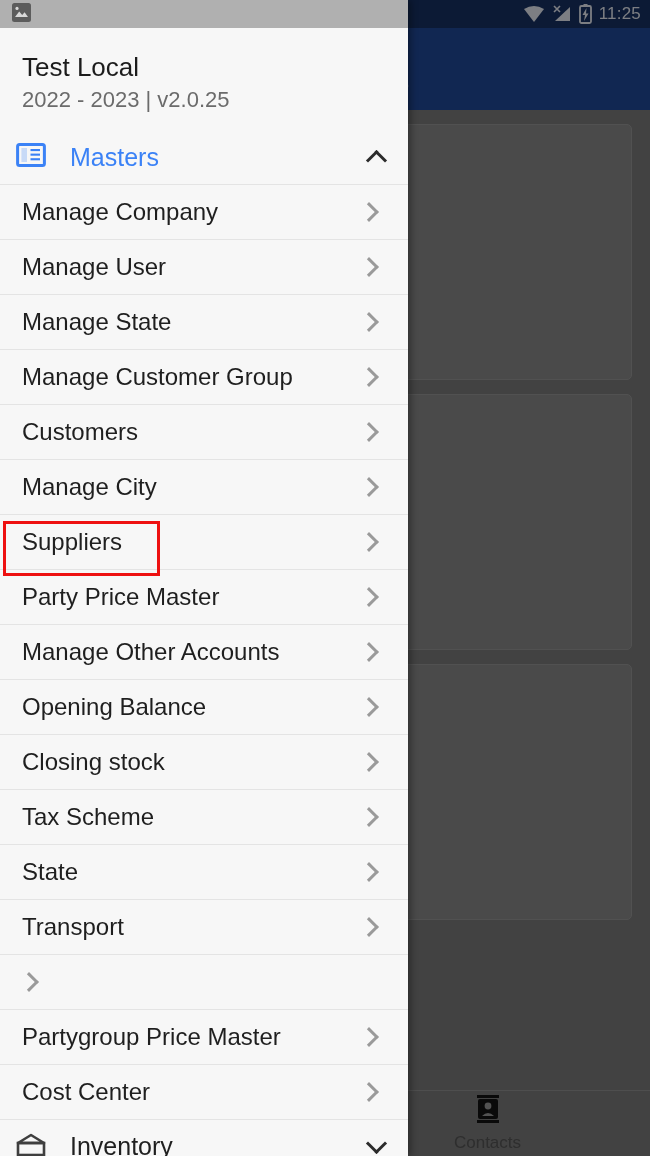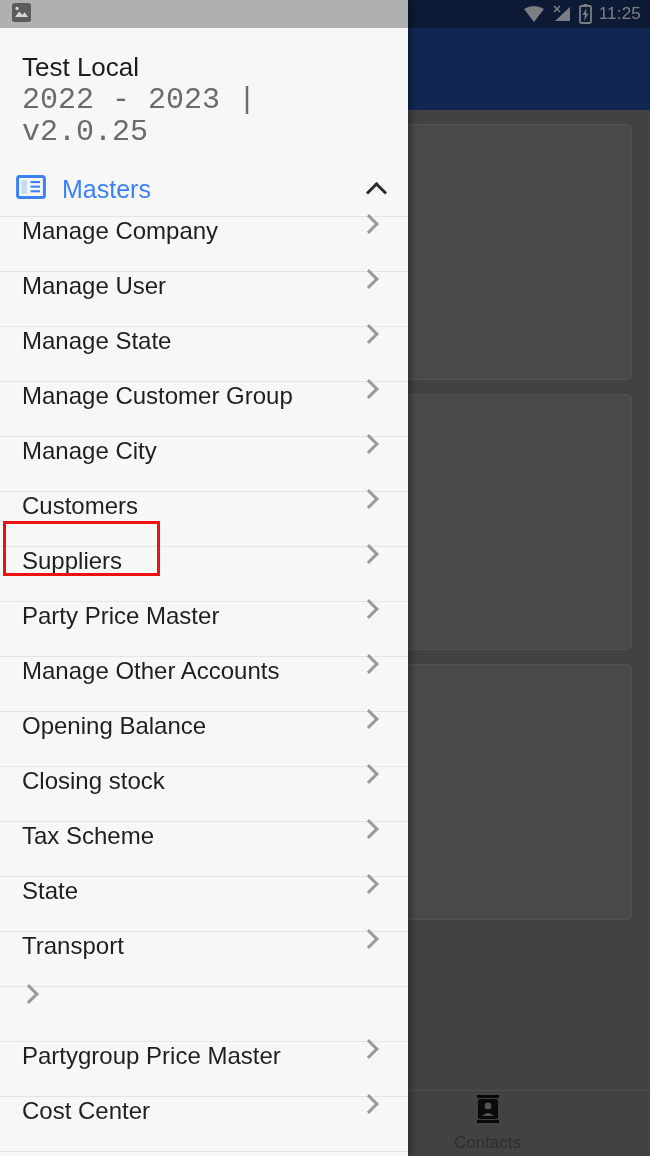--- a/index.html
+++ b/index.html
@@ -62,31 +62,31 @@
 
   
   #drawer {
     position: absolute; top: 0; left: 0; width: 408px; height: 1156px;
     background: #f7f7f7; overflow: hidden;
     box-shadow: 3px 0 7px rgba(0,0,0,0.35);
   }
   .drawer-status { height: 28px; background: #b0b0b0; display: flex; align-items: center; padding-left: 12px; }
   .drawer-header { padding: 22px 22px 14px 22px; background: #f7f7f7; }
   .dh-title { font-size: 26px; color: #1c1c1c; line-height: 34px; }
-  .dh-sub { font-size: 30px; color: #6b6b6b; line-height: 32px; font-family: Liberation Mono, monospace; }
+  .dh-sub { font-size: 22px; color: #6b6b6b; line-height: 32px; }
 
   .group-row {
-    display: flex; align-items: center; height: 54px; padding: 0 18px 0 16px; gap: 16px;
+    display: flex; align-items: center; height: 54px; padding: 0 18px 0 16px; gap: 24px;
     background: #f7f7f7;
   }
   .group-label { flex: 1; font-size: 25px; color: #3b82f6; }
   .group-label.dark { color: #1f1f1f; }
 
   .menu-item {
-    position: relative; display: flex; height: 55px;
+    position: relative; display: flex; align-items: center; height: 55px;
     padding: 0 26px 0 22px; background: #f7f7f7;
     border-top: 1px solid #e4e4e4;
   }
   .menu-item .mlabel { flex: 1; font-size: 24px; color: #1f1f1f; }
   .chev-r { width: 14px; height: 14px; border-right: 3px solid #9a9a9a; border-top: 3px solid #9a9a9a;
     transform: rotate(45deg); margin-right: 6px; }
   .chev-up { width: 15px; height: 15px; border-right: 3px solid #2b2b2b; border-top: 3px solid #2b2b2b;
     transform: rotate(-45deg); margin-top: 6px; margin-right: 6px; }
   .chev-dn { width: 15px; height: 15px; border-right: 3px solid #2b2b2b; border-top: 3px solid #2b2b2b;
     transform: rotate(135deg); margin-bottom: 6px; margin-right: 6px; }
@@ -273,25 +273,25 @@
       </div>
       <div class="menu-item">
         <span class="mlabel">Manage State</span>
         <span class="chev-r"></span>
       </div>
       <div class="menu-item">
         <span class="mlabel">Manage Customer Group</span>
         <span class="chev-r"></span>
       </div>
       <div class="menu-item">
+        <span class="mlabel">Customers</span>
+        <span class="chev-r"></span>
+      </div>
+      <div class="menu-item">
         <span class="mlabel">Manage City</span>
-        <span class="chev-r"></span>
-      </div>
-      <div class="menu-item">
-        <span class="mlabel">Customers</span>
         <span class="chev-r"></span>
       </div>
       <div class="menu-item">
         <span class="mlabel">Suppliers</span>
         <span class="chev-r"></span>
       </div>
       <div class="menu-item">
         <span class="mlabel">Party Price Master</span>
         <span class="chev-r"></span>
       </div>

